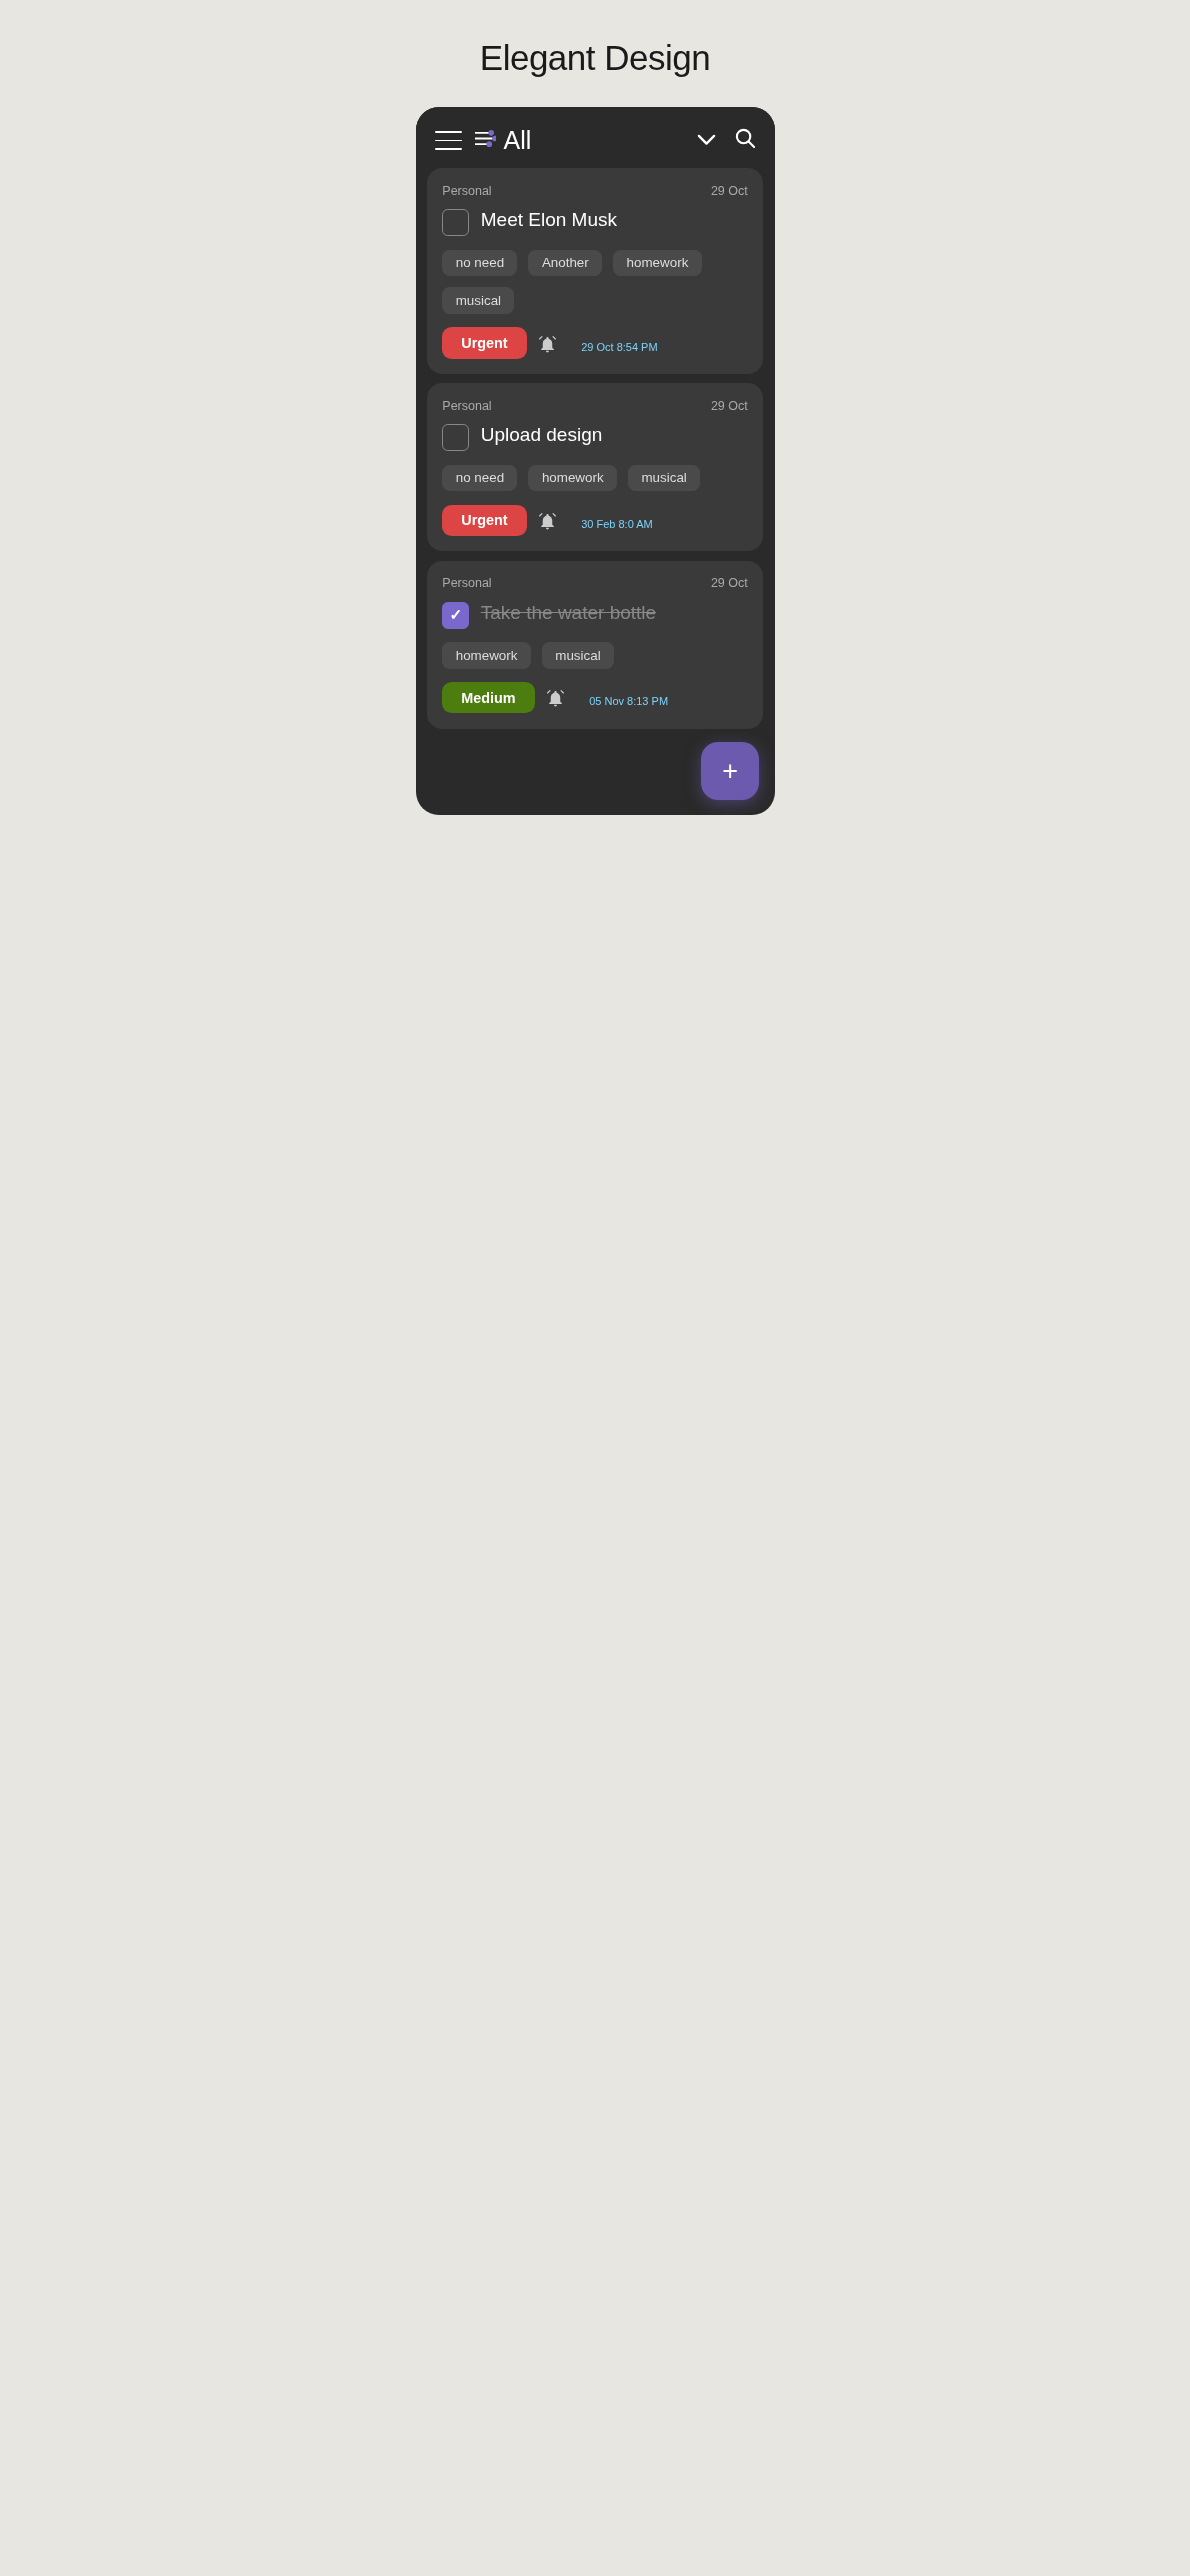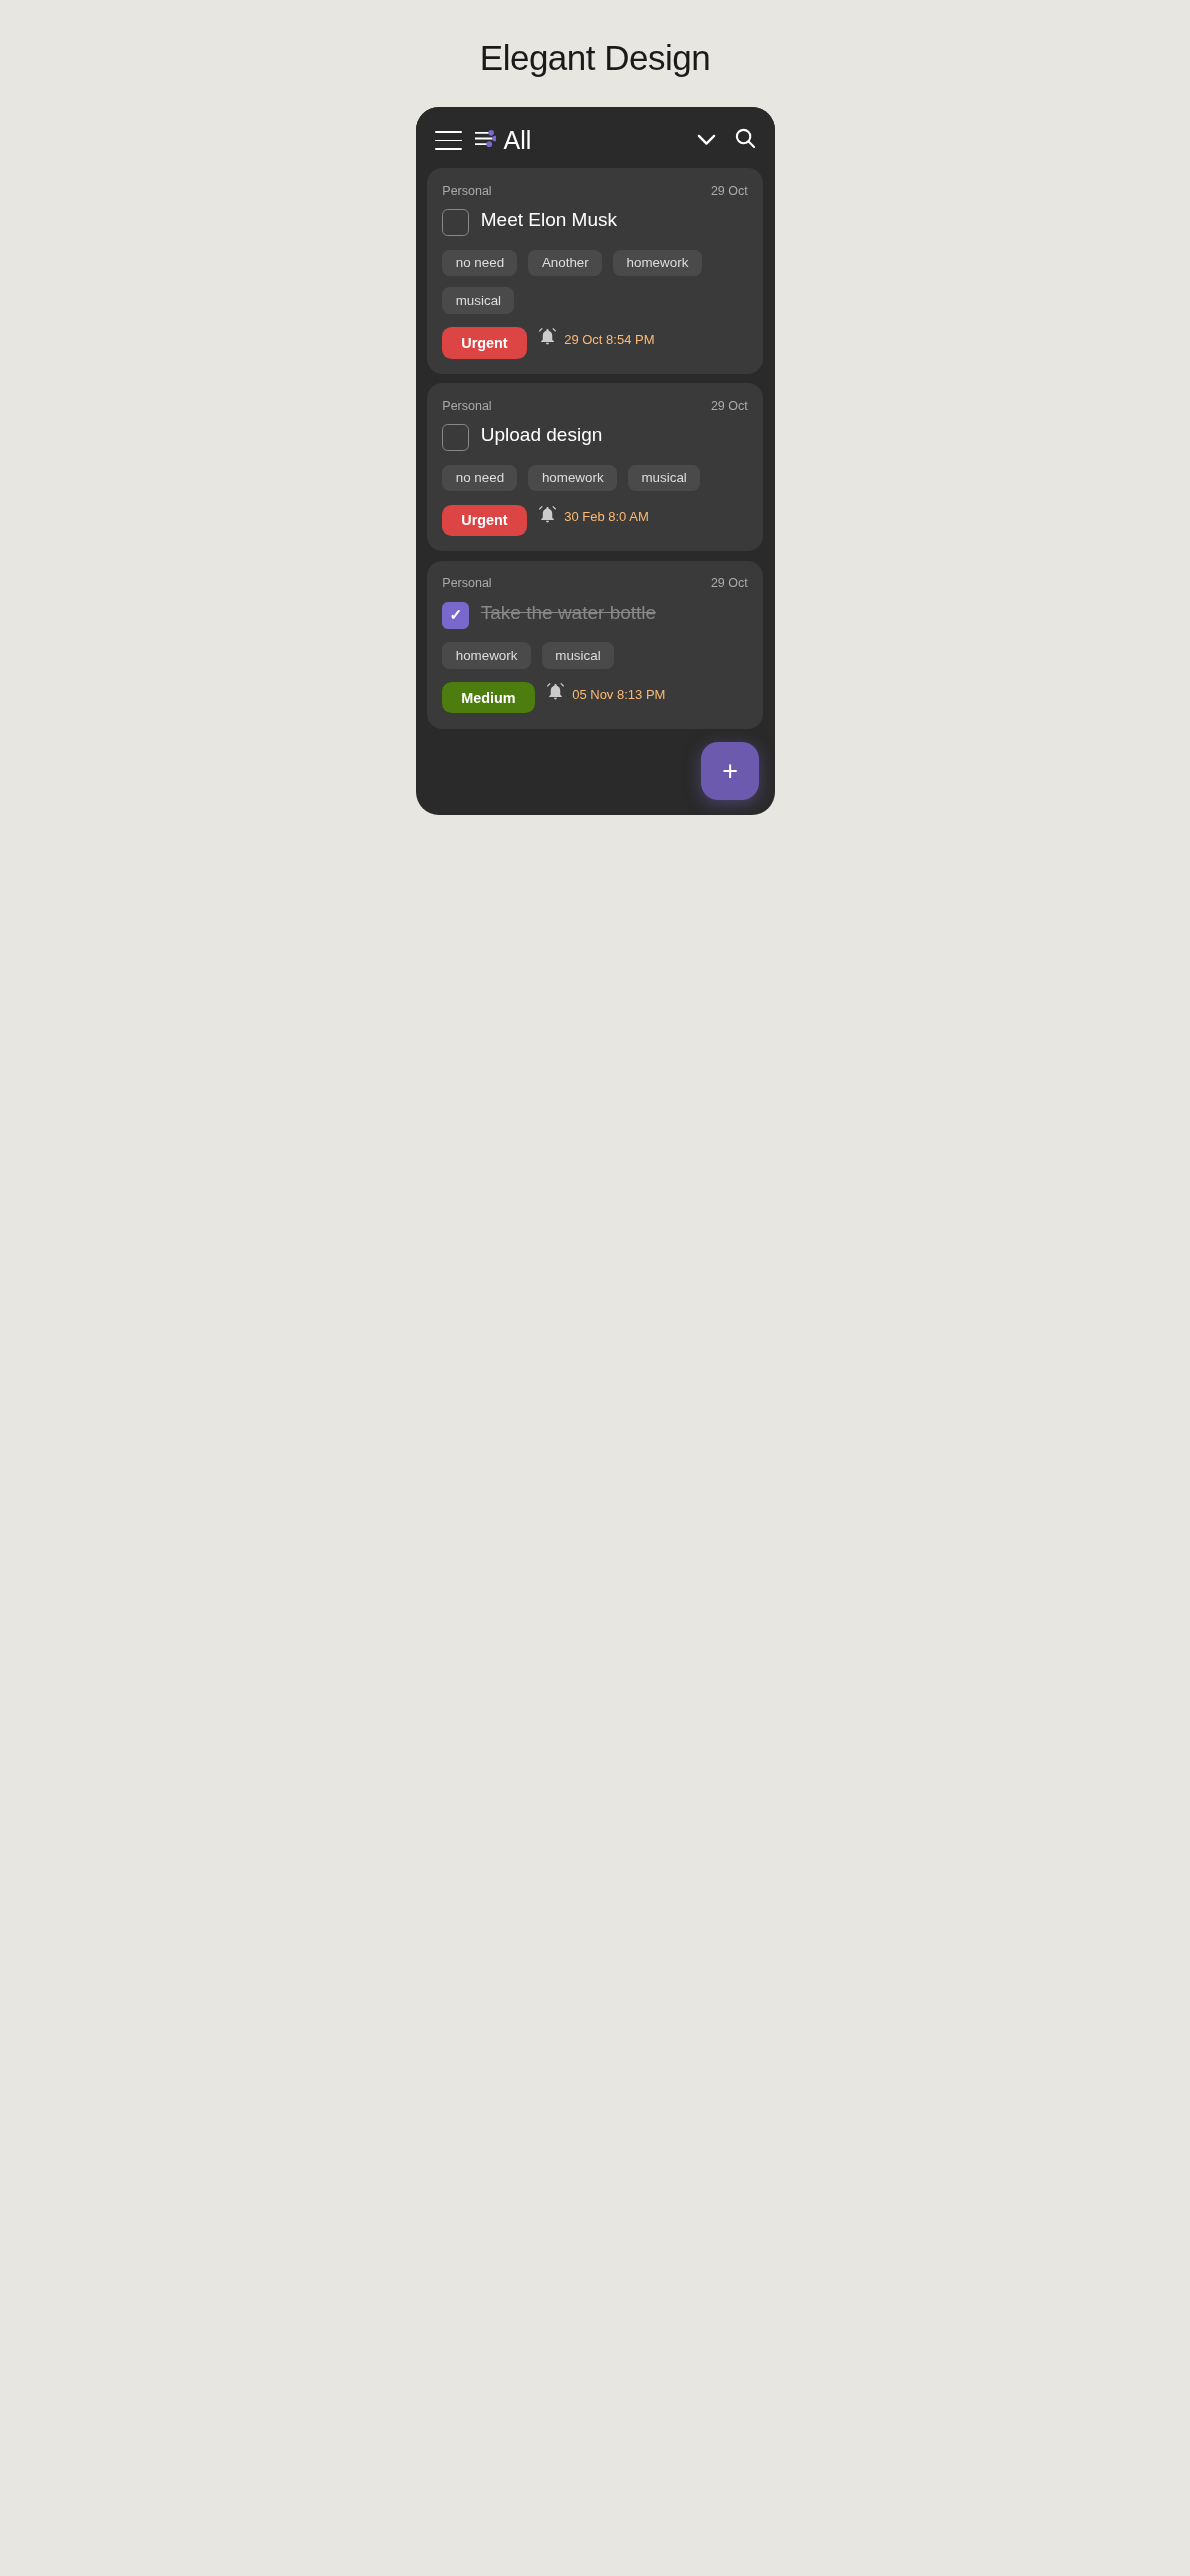--- a/index.html
+++ b/index.html
@@ -204,21 +204,21 @@
       background: #4a4a4a;
       border-radius: 7.7px;
       padding: 5.8px 13.4px;
       font-size: 13.4px;
       color: #dddddd;
       cursor: pointer;
     }
 
     .task-footer {
       display: flex;
-      align-items: flex-start;
+      align-items: flex-end;
       gap: 11.5px;
     }
 
     .priority-badge {
       border-radius: 9.6px;
       padding: 7.7px 19px;
       font-size: 14.4px;
       font-weight: 600;
       color: white;
       cursor: pointer;
@@ -228,23 +228,23 @@
       background: #d44;
     }
 
     .priority-medium {
       background: #4d7c0f;
     }
 
     .alarm-row {
       display: flex;
       align-items: center;
-      gap: 7px;
-      color: #fdba74;
-      font-size: 13px;
+      gap: 24px;
+      color: #7dd3fc;
+      font-size: 11px;
     }
 
     .alarm-icon {
       font-size: 17px;
     }
 
     
     .fab {
       position: absolute;
       bottom: 15.3px;

